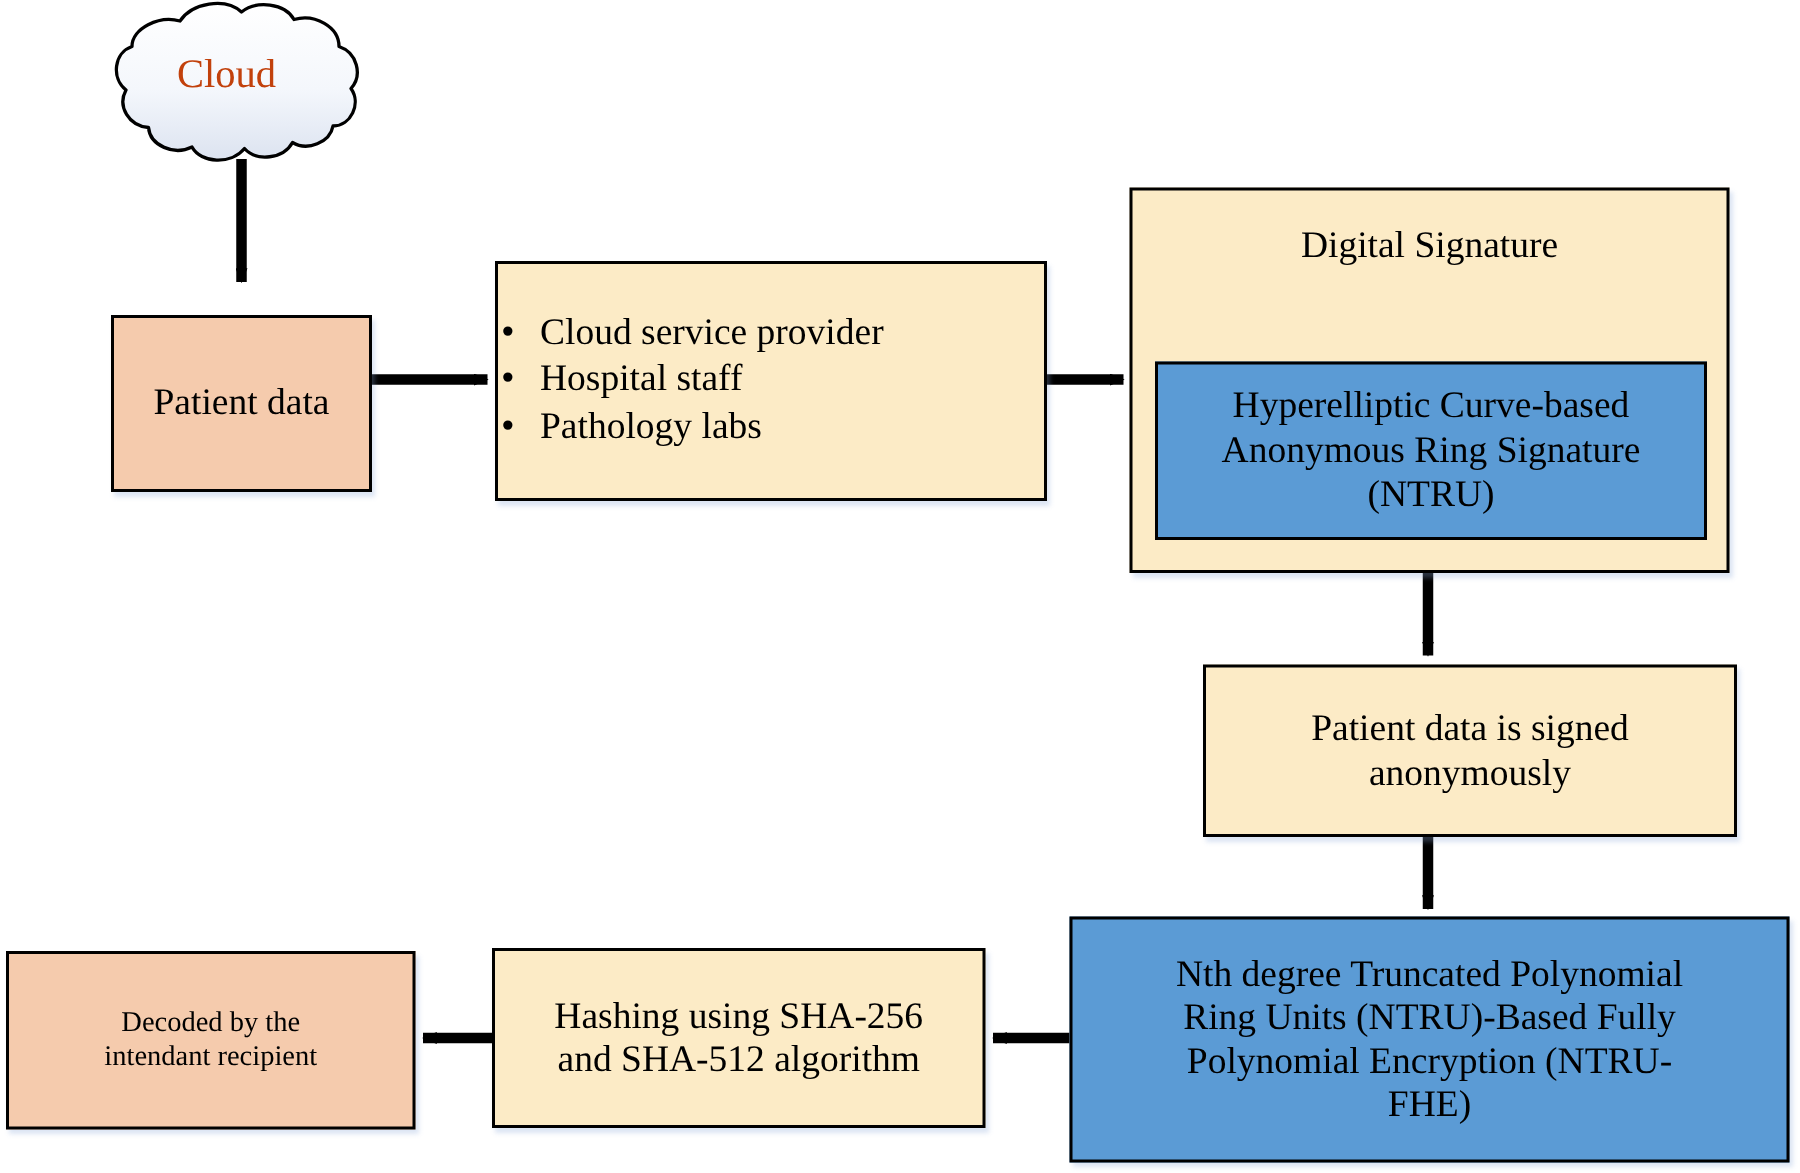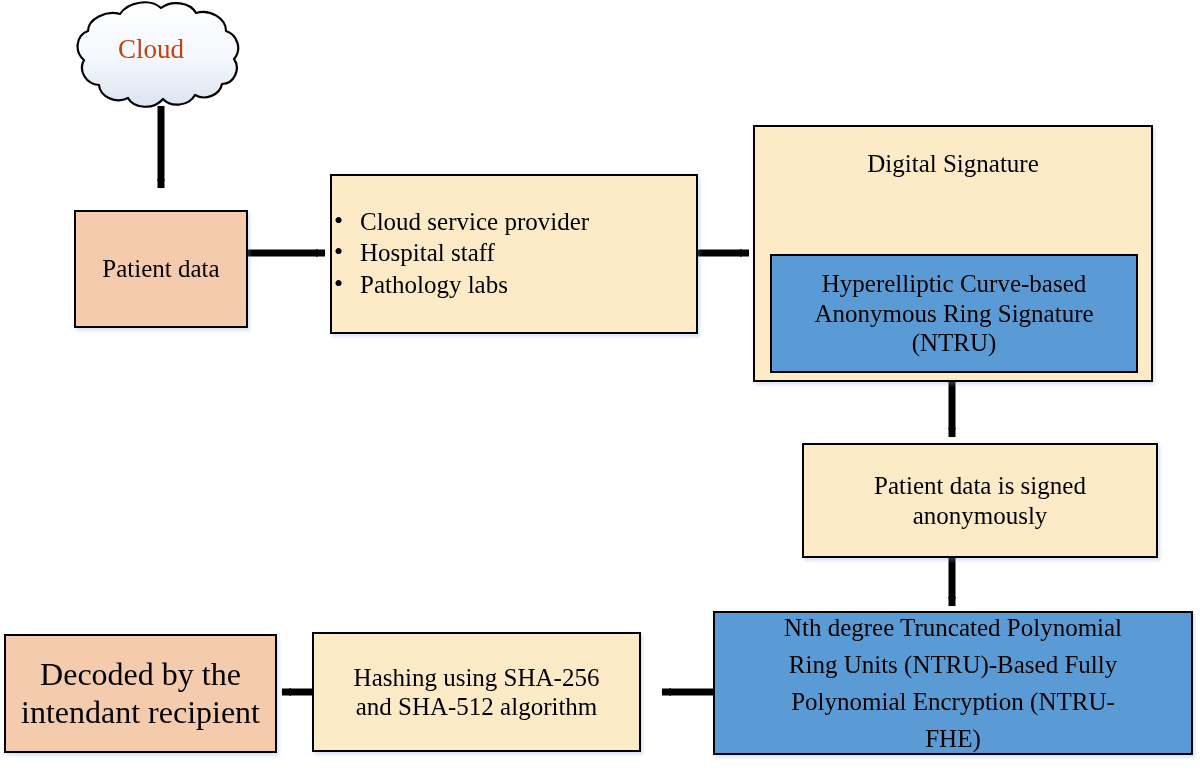--- a/index.html
+++ b/index.html
@@ -69,47 +69,46 @@
   }
   #node-digital-signature {
     left: 753px; top: 125px; width: 400px; height: 257px;
     justify-content: flex-start;
     padding-top: 22px;
     font-size: 25px;
   }
   #node-hcars {
     position: absolute;
     box-sizing: border-box;
-    left: 15px; top: 127px; width: 368px; height: 119px;
+    left: 15px; top: 114px; width: 368px; height: 119px;
     border: 2px solid #000000;
     background: #5B9BD5;
     display: flex;
     align-items: center;
     justify-content: center;
     text-align: center;
     font-size: 25px;
     line-height: 1.18;
   }
   #node-signed-anon {
     left: 802px; top: 443px; width: 356px; height: 115px;
     font-size: 25px;
   }
   #node-ntru {
-    left: 713px; top: 611px; width: 480px; height: 144px;
+    left: 713px; top: 611px; width: 480px; height: 164px;
     font-size: 25px;
     line-height: 1.16;
-    justify-content: space-between;
   }
   #node-hashing {
-    left: 312px; top: 632px; width: 329px; height: 120px;
+    left: 328px; top: 632px; width: 329px; height: 120px;
     font-size: 25px;
   }
   #node-decoded {
     left: 4px;  top: 634px; width: 273px; height: 119px;
-    font-size: 32px;
+    font-size: 19px;
   }
 
   
   #node-cloud {
     position: absolute;
     left: 58px; top: 0px; width: 186px; height: 118px;
   }
   #node-cloud svg { display: block; }
   #cloud-label {
     position: absolute;

